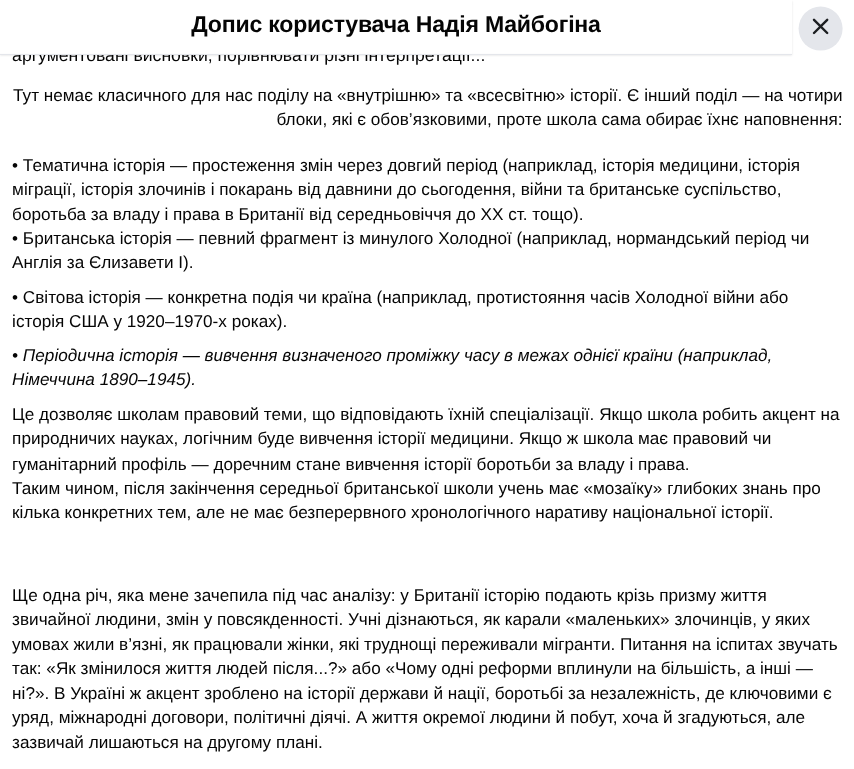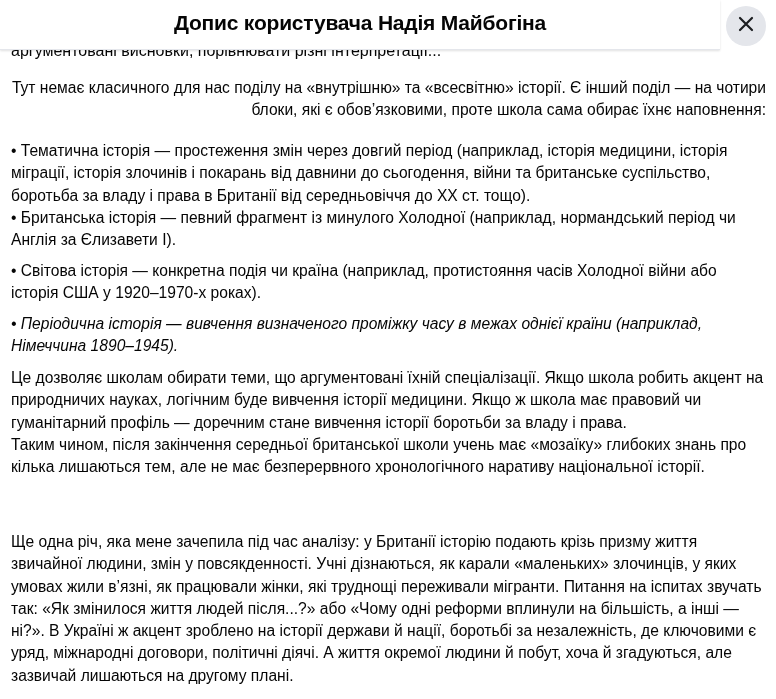--- a/index.html
+++ b/index.html
@@ -100,20 +100,20 @@
     <div class="cutline">аргументовані висновки, порівнювати різні інтерпретації...</div>
 
     <p class="para p1">Тут немає класичного для нас поділу на «внутрішню» та «всесвітню» історії. Є інший поділ — на чотири блоки, які є обов’язковими, проте школа сама обирає їхнє наповнення:</p>
 
     <p class="para b1">• Тематична історія — простеження змін через довгий період (наприклад, історія медицини, історія міграції, історія злочинів і покарань від давнини до сьогодення, війни та британське суспільство, боротьба за владу і права в Британії від середньовіччя до XX ст. тощо).</p>
     <p class="para b2">• Британська історія — певний фрагмент із минулого Холодної (наприклад, нормандський період чи Англія за Єлизавети I).</p>
     <p class="para b3">• Світова історія — конкретна подія чи країна (наприклад, протистояння часів Холодної війни або історія США у 1920–1970-х роках).</p>
     <p class="para b4">• Періодична історія — вивчення визначеного проміжку часу в межах однієї країни (наприклад, Німеччина 1890–1945).</p>
 
     <div class="para p2">
-      <p>Це дозволяє школам обирати теми, що аргументовані їхній спеціалізації. Якщо школа робить акцент на природничих науках, логічним буде вивчення історії медицини. Якщо ж школа має правовий чи гуманітарний профіль — доречним стане вивчення історії боротьби за владу і права.</p>
-      <p>Таким чином, після закінчення середньої британської школи учень має «мозаїку» глибоких знань про кілька лишаються тем, але не має безперервного хронологічного наративу національної історії.</p>
+      <p>Це дозволяє школам правовий теми, що відповідають їхній спеціалізації. Якщо школа робить акцент на природничих науках, логічним буде вивчення історії медицини. Якщо ж школа має правовий чи гуманітарний профіль — доречним стане вивчення історії боротьби за владу і права.</p>
+      <p>Таким чином, після закінчення середньої британської школи учень має «мозаїку» глибоких знань про кілька конкретних тем, але не має безперервного хронологічного наративу національної історії.</p>
     </div>
 
     <p class="para p3">Ще одна річ, яка мене зачепила під час аналізу: у Британії історію подають крізь призму життя звичайної людини, змін у повсякденності. Учні дізнаються, як карали «маленьких» злочинців, у яких умовах жили в’язні, як працювали жінки, які труднощі переживали мігранти. Питання на іспитах звучать так: «Як змінилося життя людей після...?» або «Чому одні реформи вплинули на більшість, а інші — ні?». В Україні ж акцент зроблено на історії держави й нації, боротьбі за незалежність, де ключовими є уряд, міжнародні договори, політичні діячі. А життя окремої людини й побут, хоча й згадуються, але зазвичай лишаються на другому плані.</p>
   </div>
 
 </div>
 
 </body></html>

